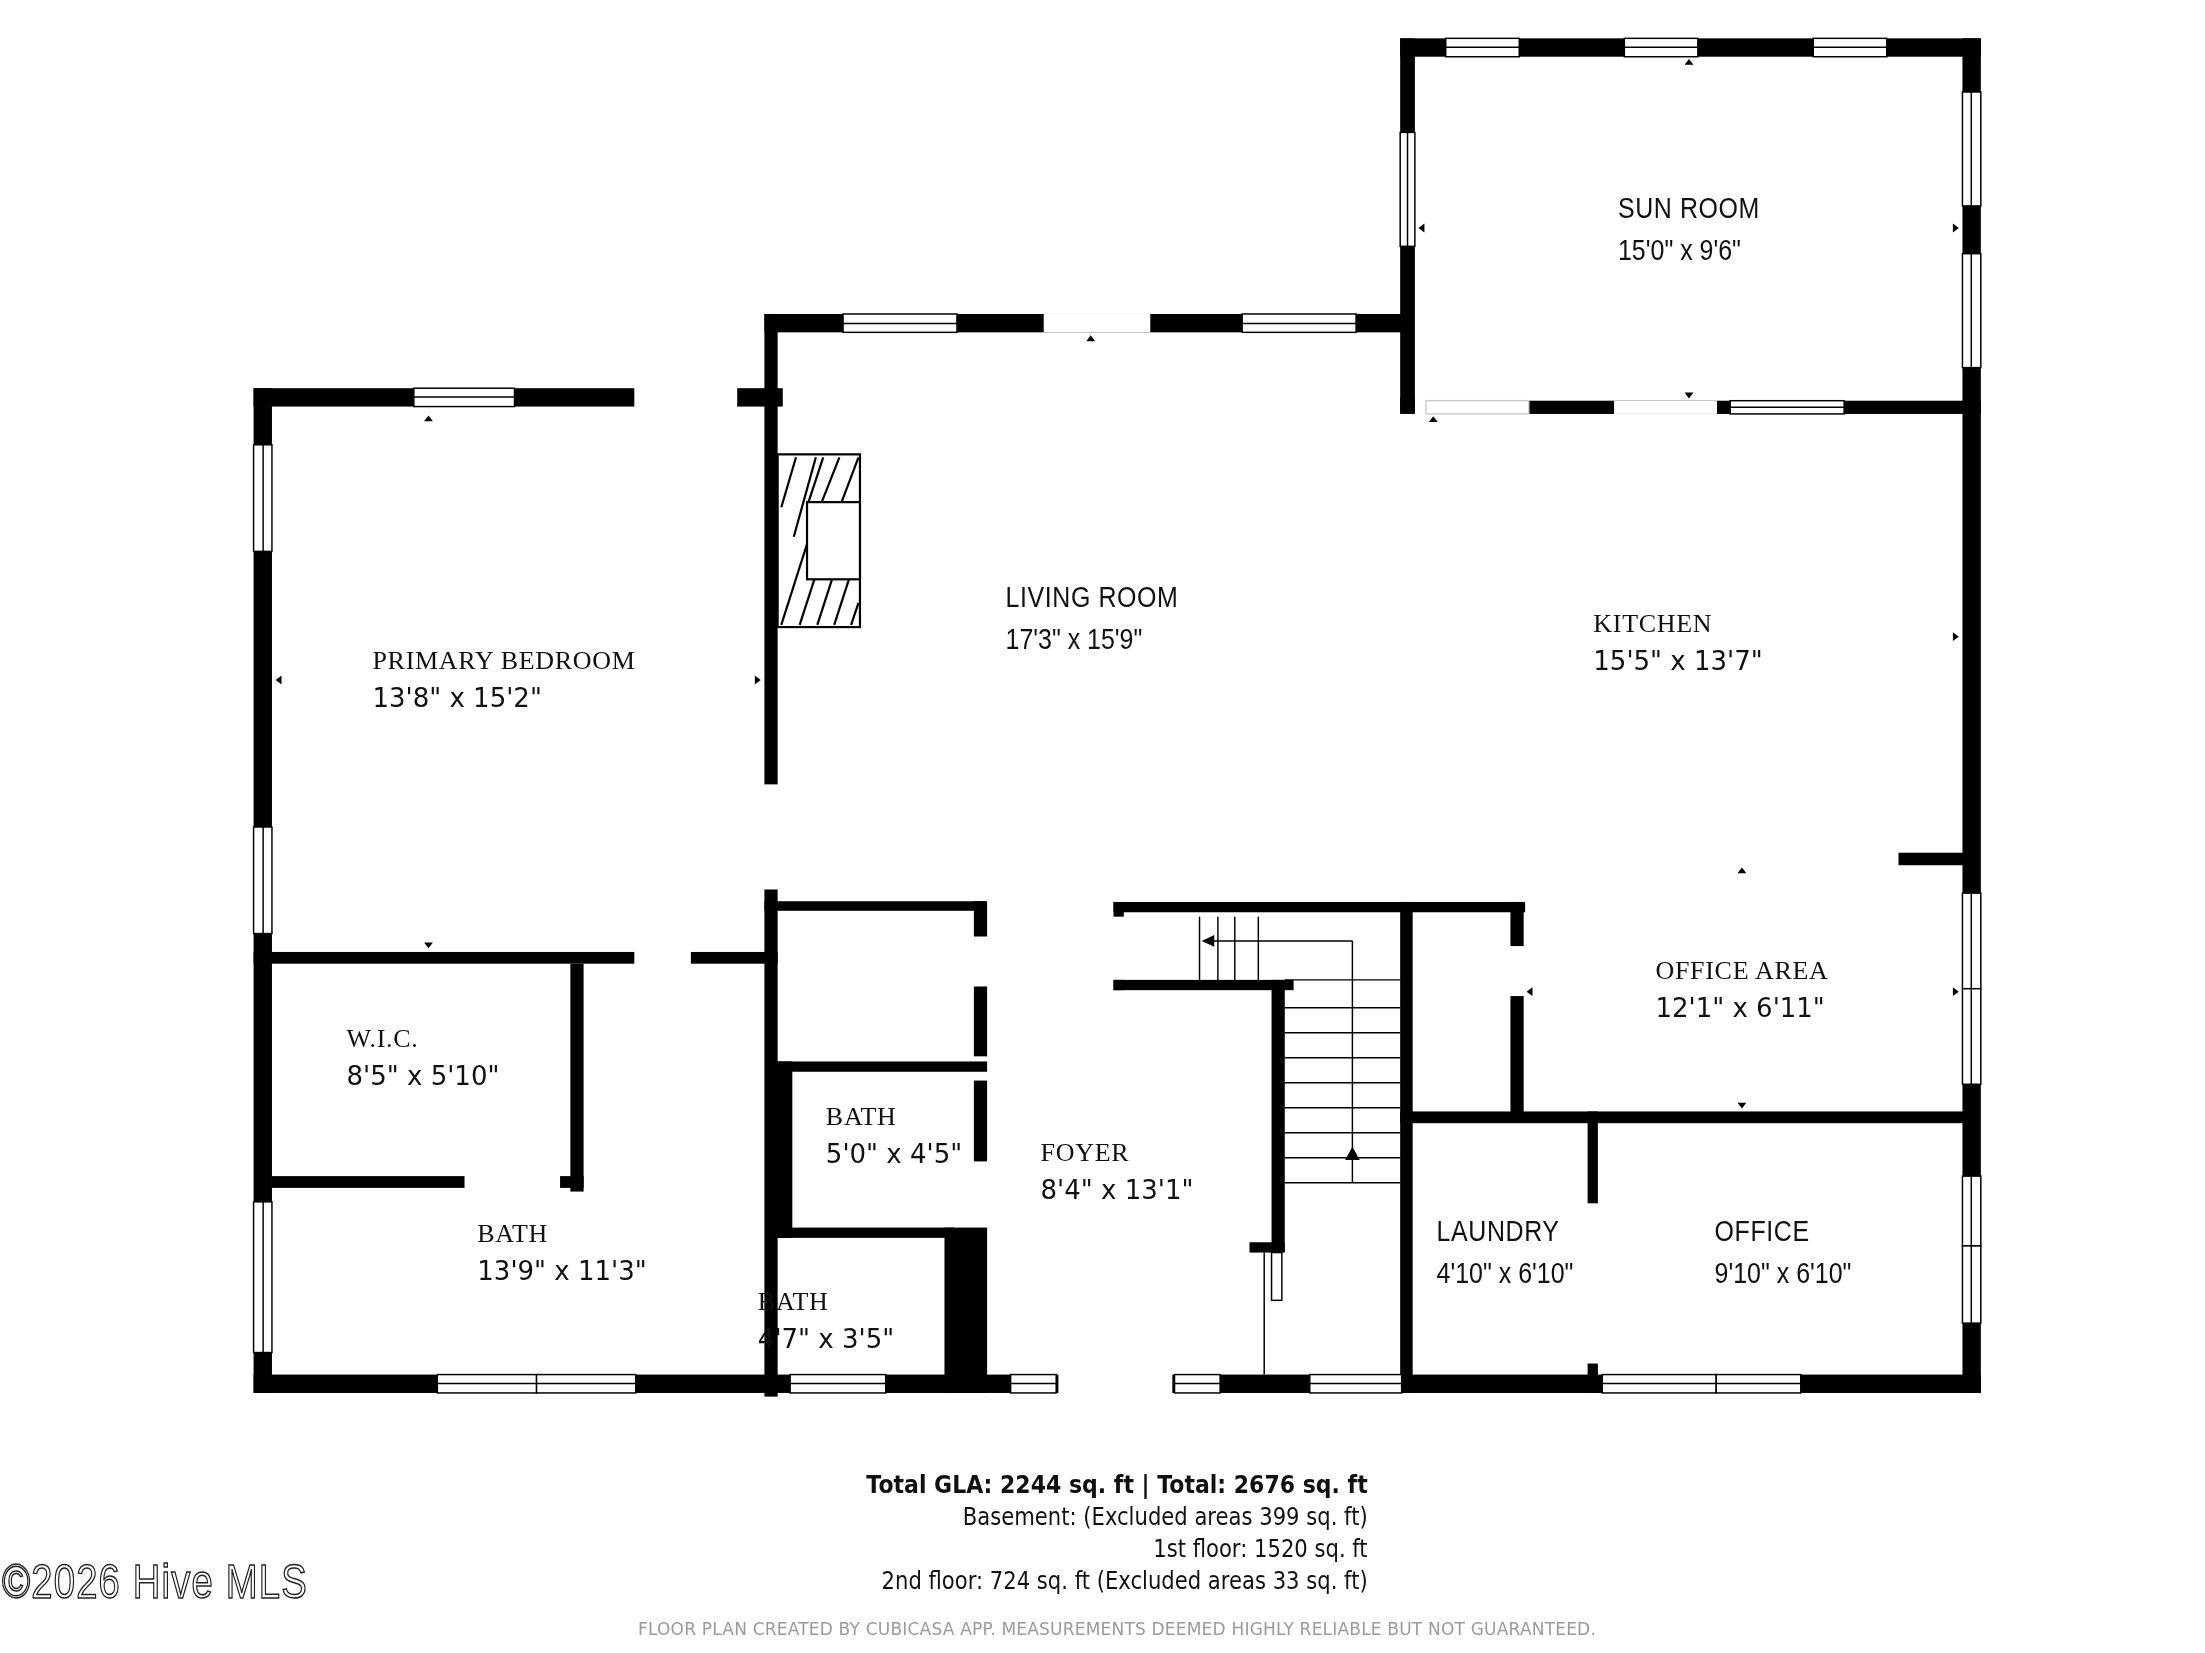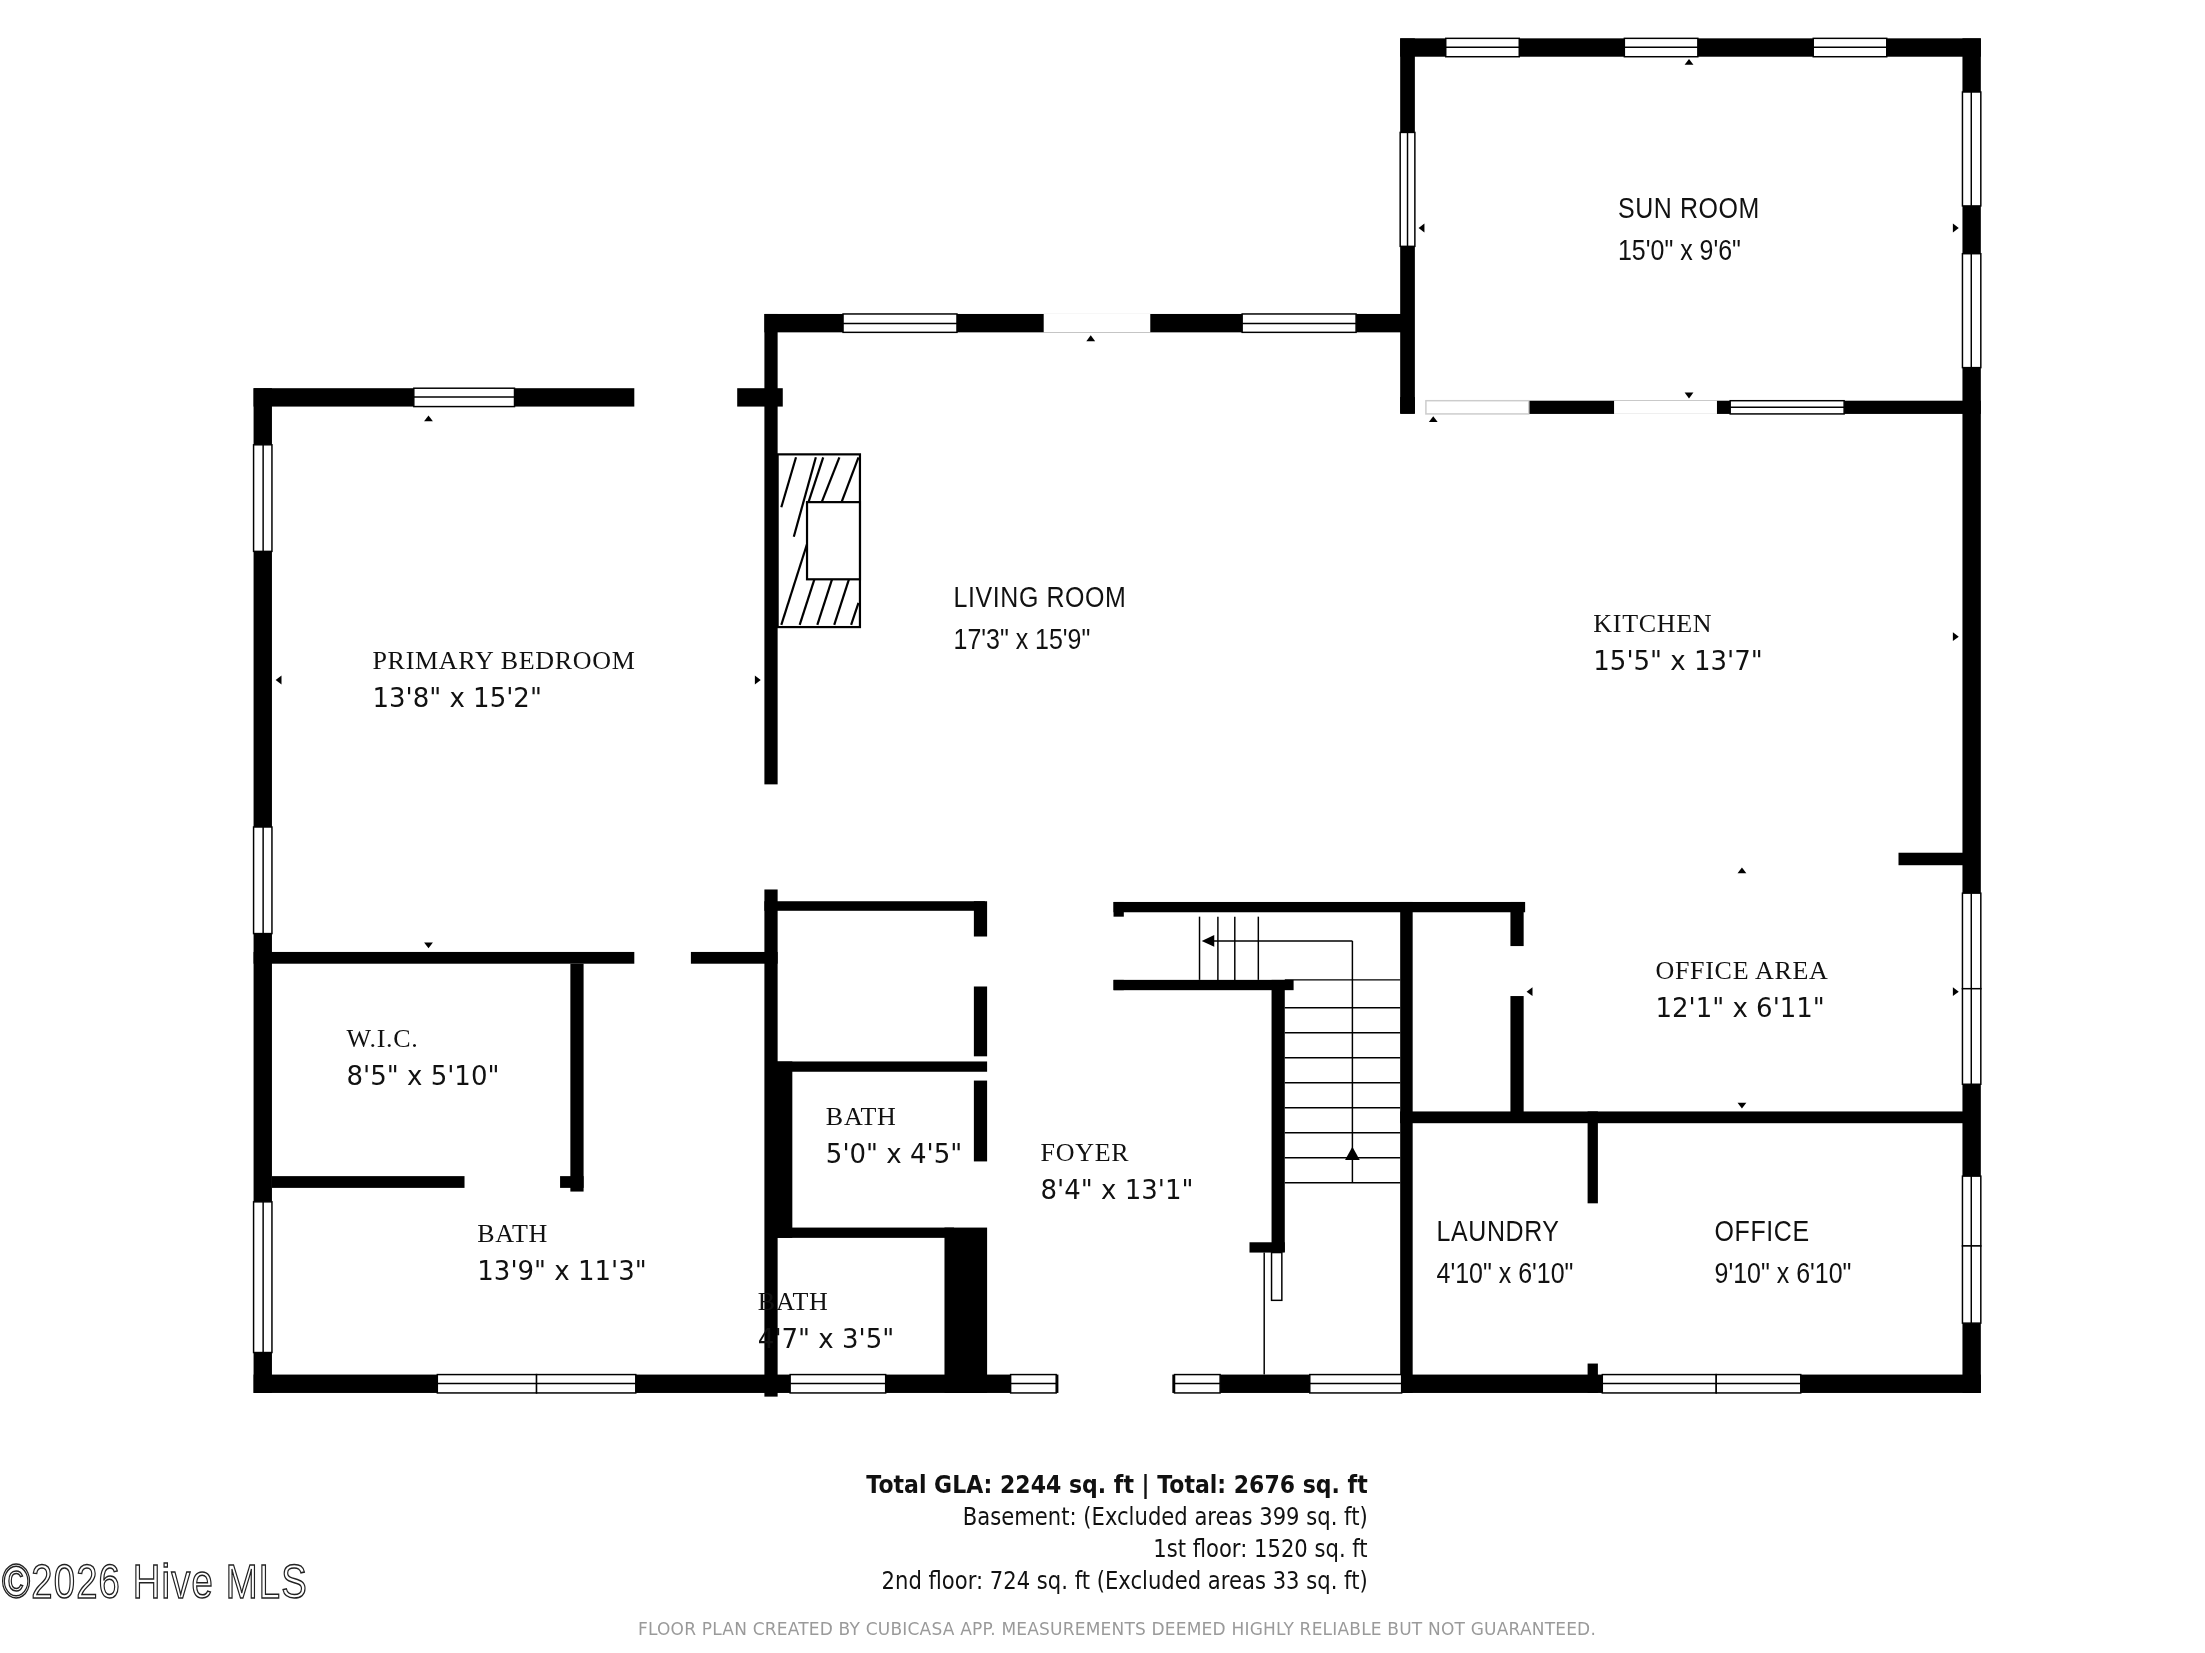--- a/index.html
+++ b/index.html
@@ -193,21 +193,21 @@
       <polygon points="2370,1508 2364,1500 2376,1500"></polygon>
     <polygon points="2665,1349 2657,1343 2657,1355"></polygon>
       <polygon points="2077,1349 2085,1343 2085,1355"></polygon>
   </g>
 </svg>
 
 <div class="room-label" style="left:504px;top:680px">
   <span class="name">PRIMARY BEDROOM</span>
   <span class="dims">13'8" x 15'2"</span>
 </div>
-<div class="room-label condensed" style="left:1040px;top:618px">
+<div class="room-label condensed" style="left:1092px;top:618px">
   <span class="name">LIVING ROOM</span>
   <span class="dims">17'3" x 15'9"</span>
 </div>
 <div class="room-label condensed" style="left:1689px;top:229px">
   <span class="name">SUN ROOM</span>
   <span class="dims">15'0" x 9'6"</span>
 </div>
 <div class="room-label" style="left:1678px;top:643px">
   <span class="name">KITCHEN</span>
   <span class="dims">15'5" x 13'7"</span>

